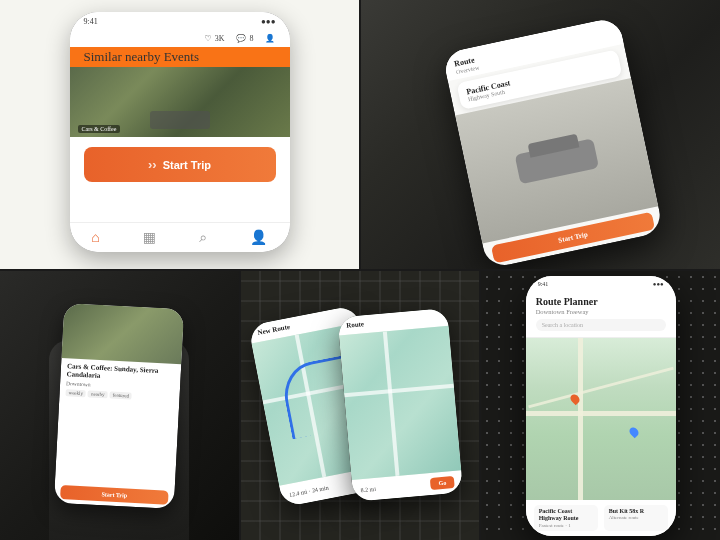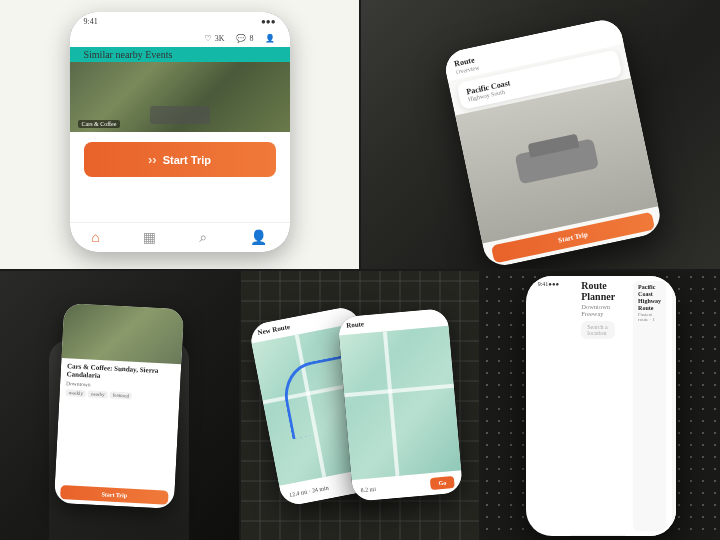--- a/index.html
+++ b/index.html
@@ -68,24 +68,24 @@
 
     .social-item {
       display: flex;
       align-items: center;
       gap: 3px;
       font-size: 8px;
       color: #444;
     }
 
     .nearby-label {
-      font-size: 10px;
+      font-size: 13px;
       color: #333;
       padding: 2px 14px;
-      background: #14b8a6;
+      background: #f97316;
       font-weight: 500;
       font-family: Liberation Serif, serif;
     }
 
     .car-image-placeholder {
       width: 100%;
       height: 70px;
       background: linear-gradient(135deg, #5a6a4a 0%, #7a8a5a 30%, #4a5a3a 60%, #6a7a4a 100%);
       position: relative;
       overflow: hidden;
@@ -526,20 +526,21 @@
       overflow: hidden;
       box-shadow: 0 12px 36px rgba(0,0,0,0.7);
       position: relative;
     }
 
     .phone-screen-br {
       width: 100%;
       height: 100%;
       background: #fff;
       display: flex;
+      flex-direction: column;
     }
 
     .br-status-bar {
       height: 16px;
       background: #fff;
       display: flex;
       justify-content: space-between;
       align-items: center;
       padding: 0 12px;
       font-size: 6px;

